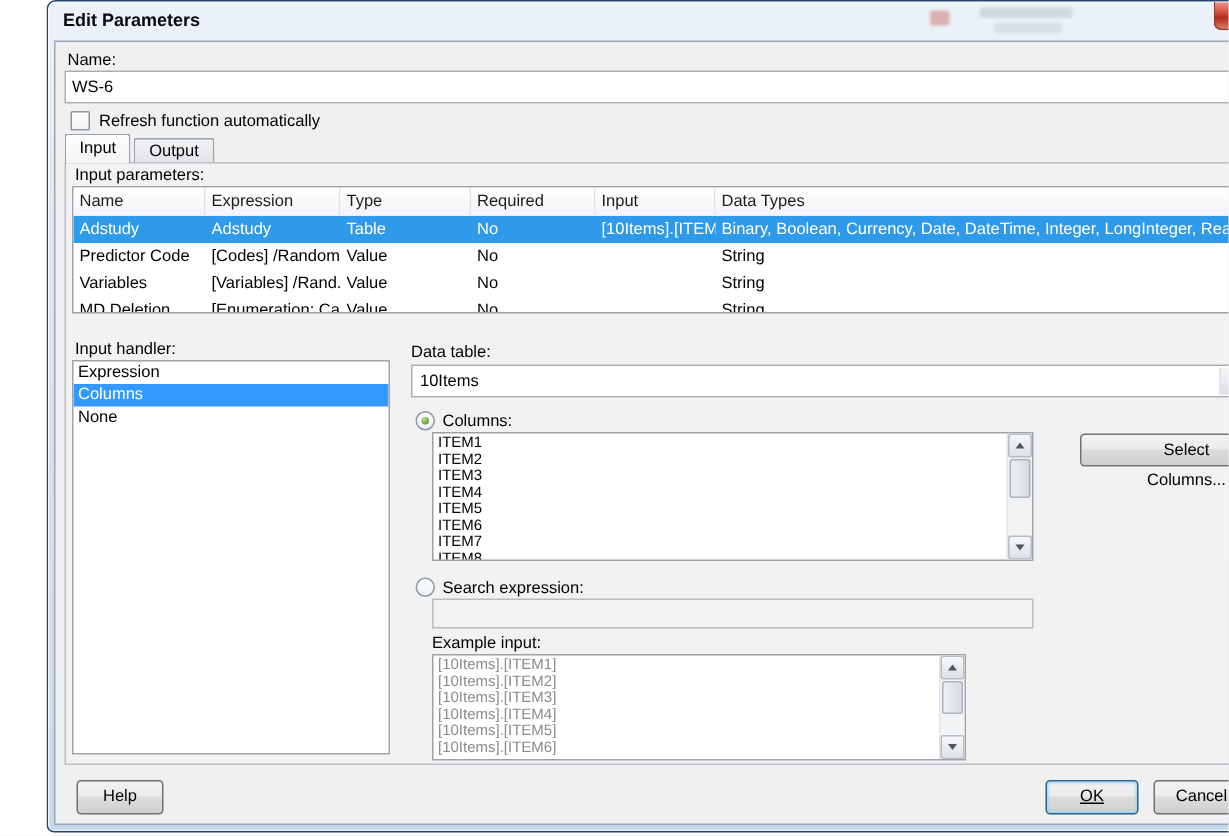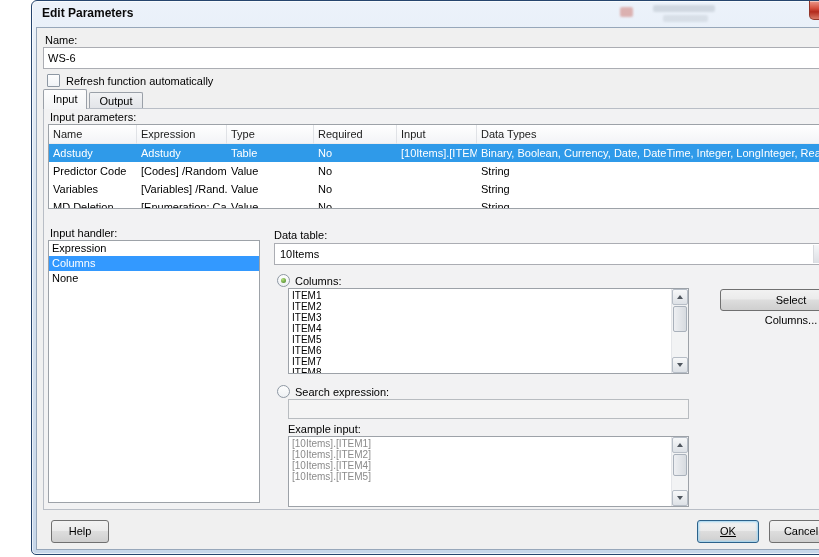--- a/index.html
+++ b/index.html
@@ -218,26 +218,28 @@
           <span>Select Columns...</span>
         </div>
 
         <span class="radio" style="left:233px; top:276px;"></span>
         <span class="lbl" style="left:251px; top:277px;">Search expression:</span>
 
         <input class="textbox disabled" style="left: 244px; top: 290px; width: 401px; height: 20px;" value="">
 
         <span class="lbl" style="left:244px; top:314px;">Example input:</span>
 
-        <div class="listbox" style="left:244px; top:327px; width:401px; height:71px;">
+        <div class="listbox" style="left:244px; top:327px; width:356px; height:71px;">
           <div style="position:absolute; left:0; top:1px; right:17px; bottom:0; overflow:hidden;">
             <div class="li-sm li-dim">[10Items].[ITEM1]</div>
             <div class="li-sm li-dim">[10Items].[ITEM2]</div>
+            <div class="li-sm li-dim">[10Items].[ITEM3]</div>
             <div class="li-sm li-dim">[10Items].[ITEM4]</div>
             <div class="li-sm li-dim">[10Items].[ITEM5]</div>
+            <div class="li-sm li-dim">[10Items].[ITEM6]</div>
           </div>
           <div class="sb">
             <div class="sb-btn sb-up">
                 <span class="tri-up"></span>
               </div>
             <div class="sb-thumb" style="top:17px; height:22px;"></div>
             <div class="sb-btn sb-down">
                 <span class="tri-down"></span>
               </div>
           </div>

